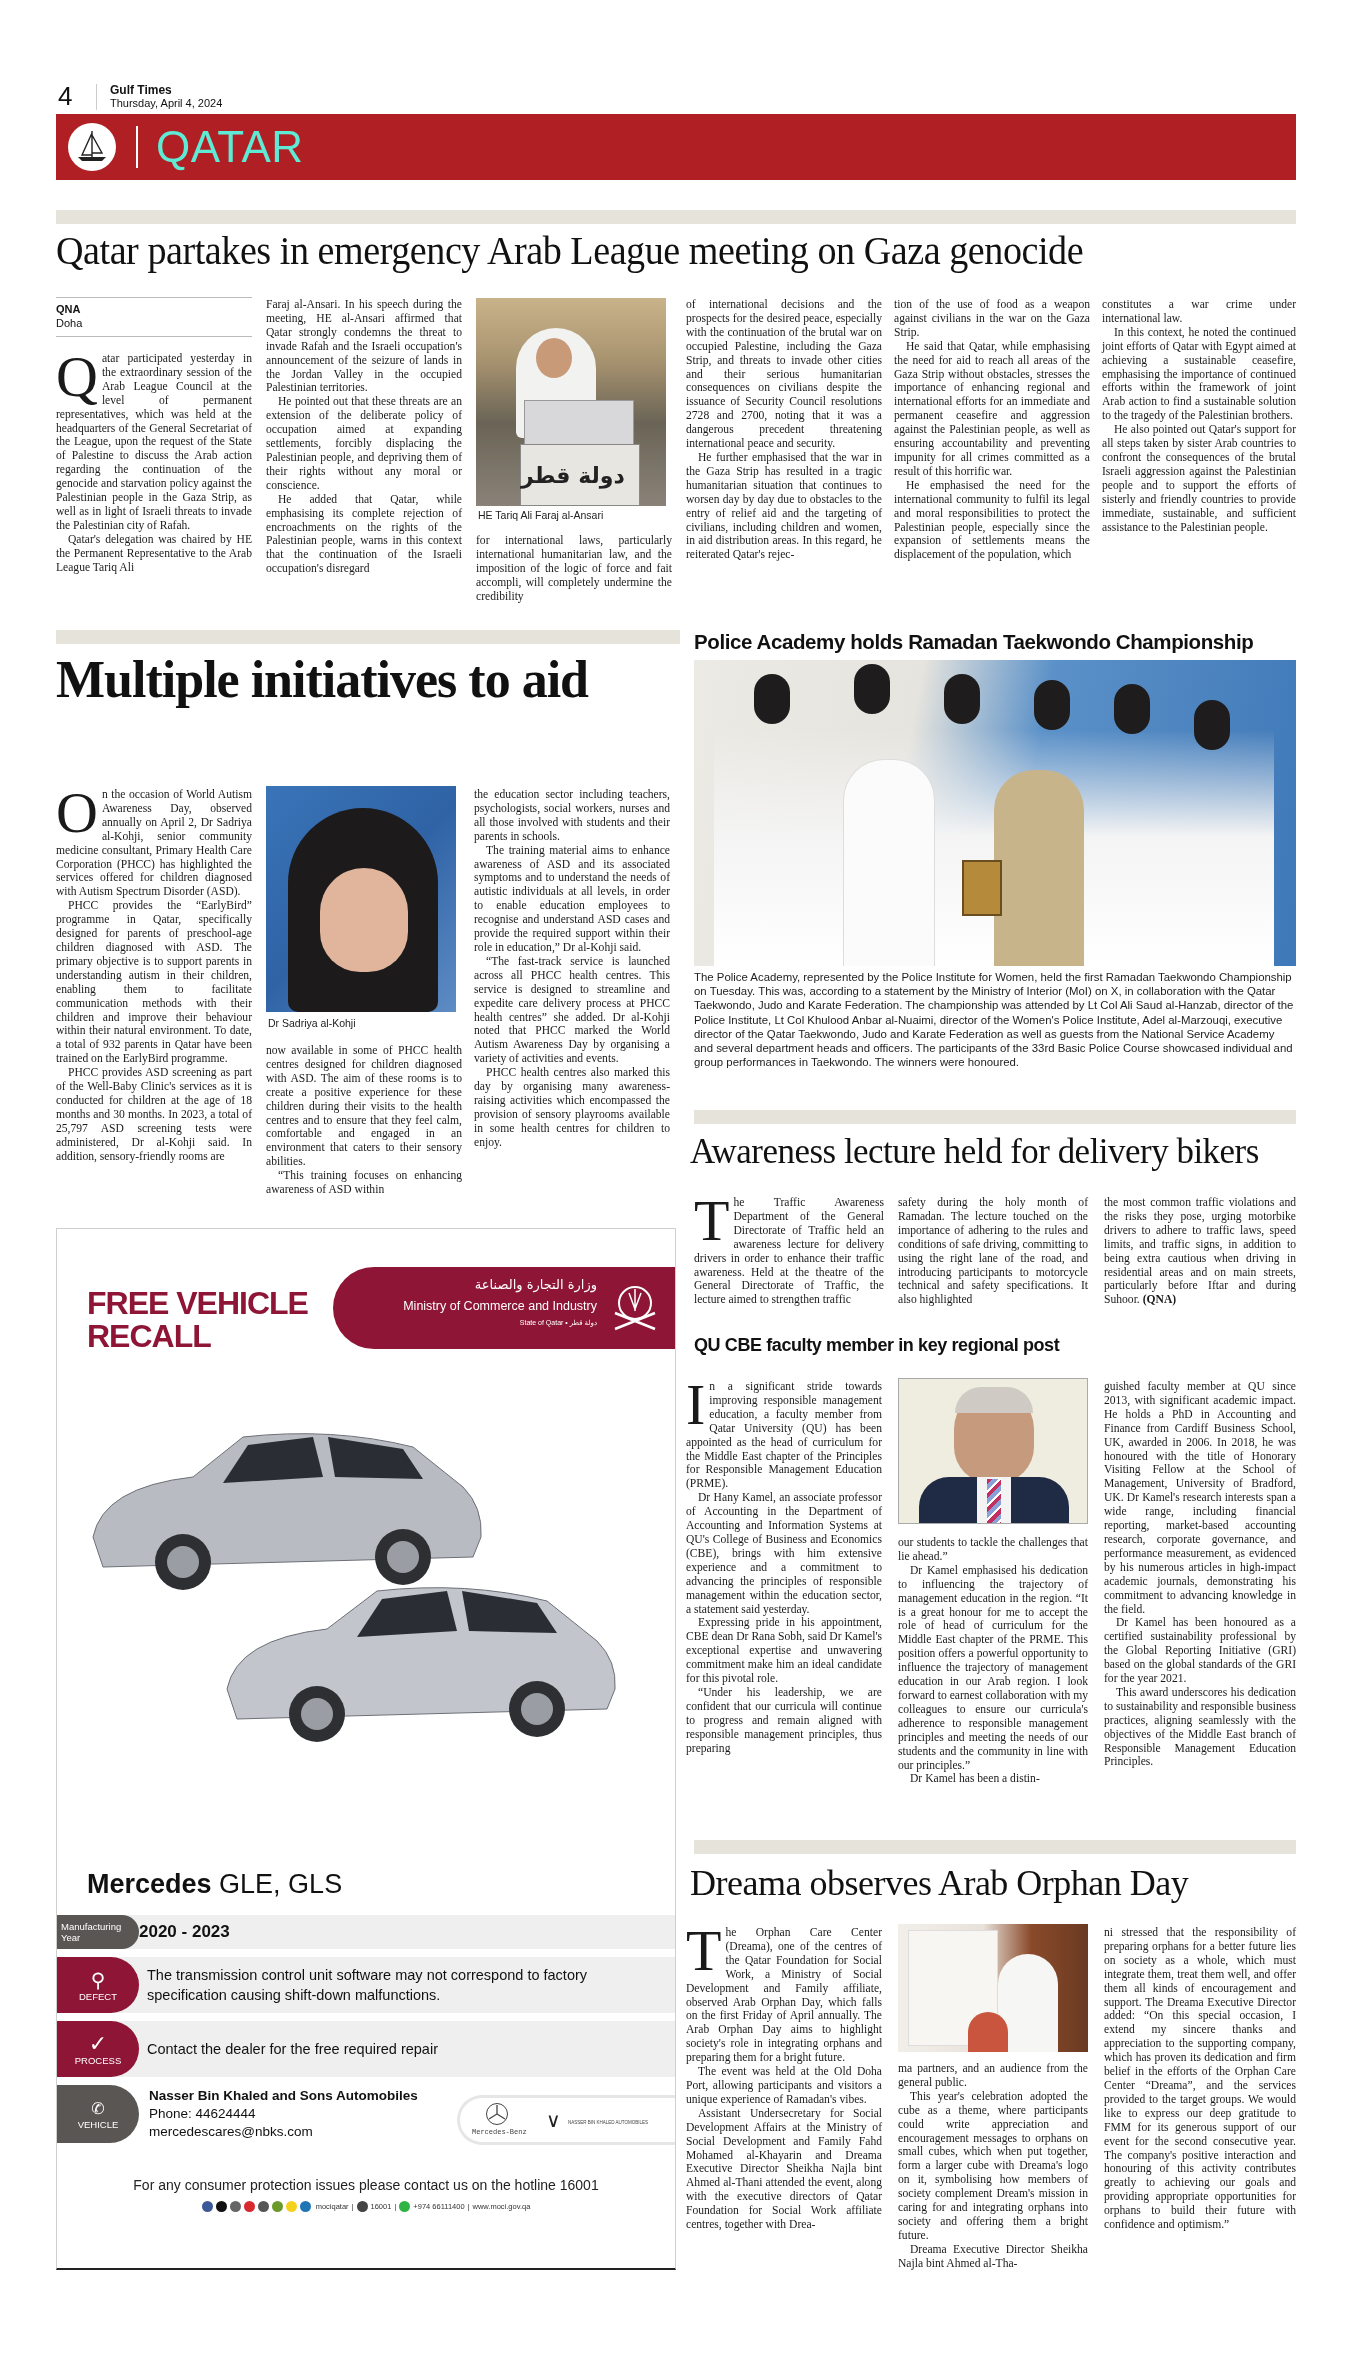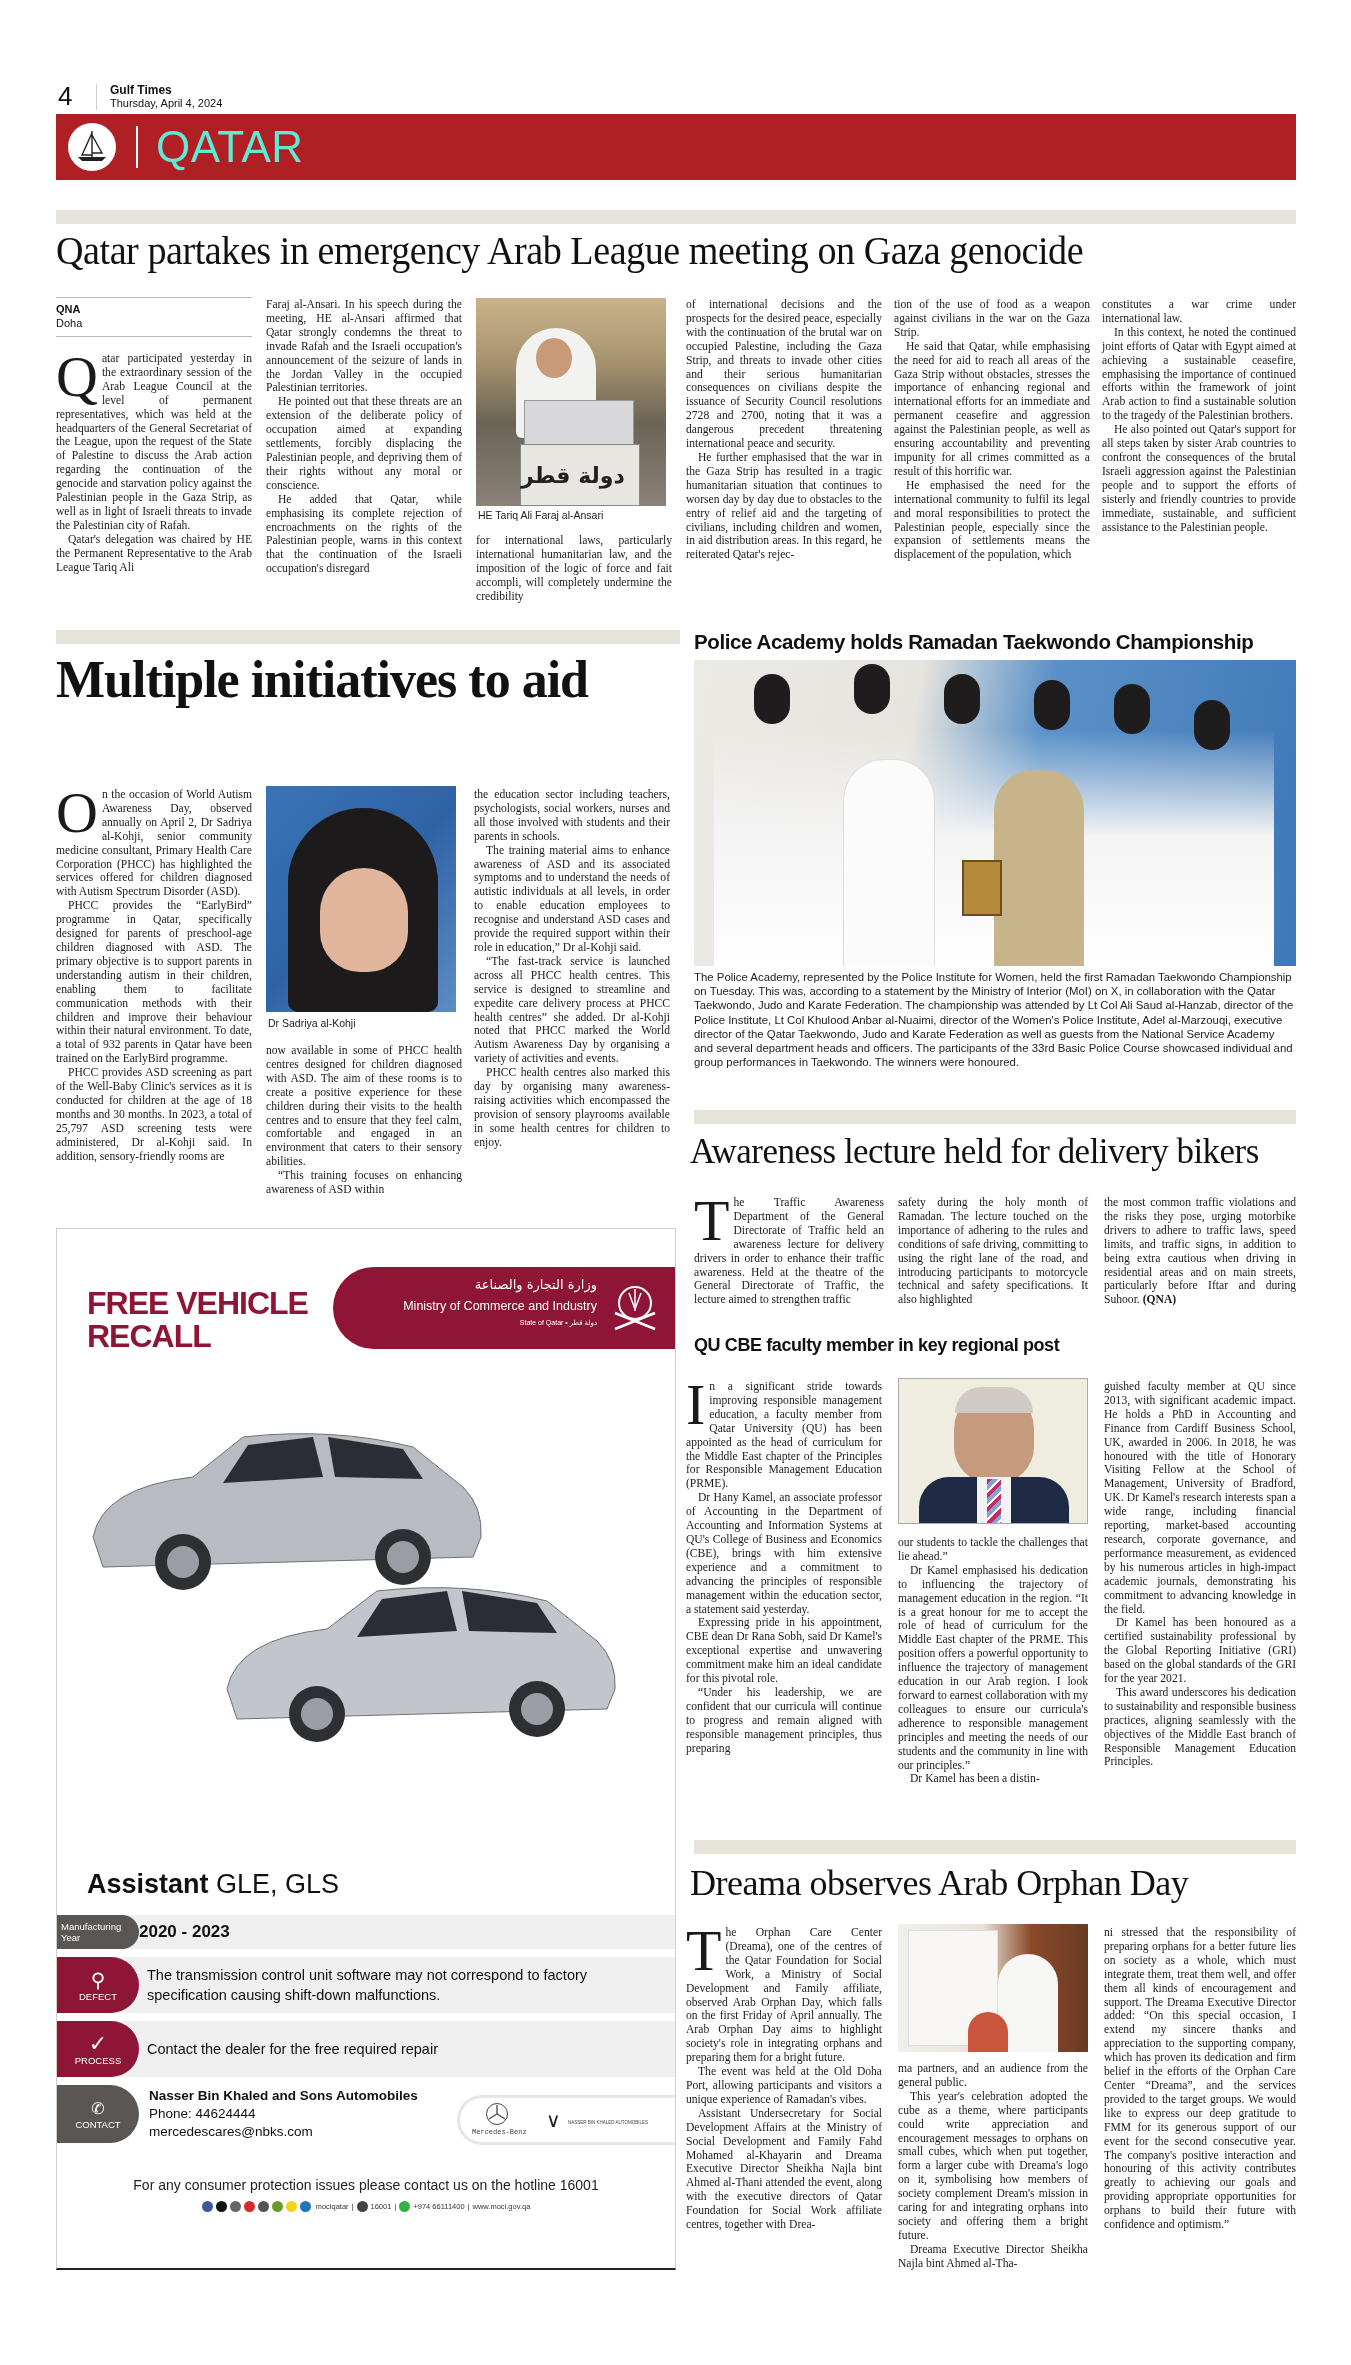--- a/index.html
+++ b/index.html
@@ -221,21 +221,21 @@
         <path d="M20 120 Q30 70 120 60 L170 22 Q260 12 340 32 L390 72 Q410 92 408 120 L400 140 L30 150 Z" fill="#c2c6cc" stroke="#6c7076"></path>
         <path d="M175 30 L240 22 L250 62 L150 68 Z M255 22 L330 34 L350 64 L262 62 Z" fill="#2a2e34"></path>
         <circle cx="110" cy="145" r="28" fill="#2d2f33"></circle>
         <circle cx="110" cy="145" r="16" fill="#9a9ea4"></circle>
         <circle cx="330" cy="140" r="28" fill="#2d2f33"></circle>
         <circle cx="330" cy="140" r="16" fill="#9a9ea4"></circle>
       </svg>
   </div>
 
   <div class="abs sans" style="left:30px;top:640px;font-size:27px;color:#111;white-space:nowrap">
-    <b>Assistant</b> <span>GLE, GLS</span>
+    <b>Mercedes</b> <span>GLE, GLS</span>
   </div>
 
   <div class="row" style="top:686px;height:34px">
     <div class="pill" style="width:82px;background:#5a5654;align-items:flex-start;padding-left:4px;font-size:9.5px;line-height:11px">
       <span>Manufacturing</span>
       <span>Year</span>
     </div>
     <span class="sans" style="font-size:17px;font-weight:bold">2020 - 2023</span>
   </div>
 
@@ -251,21 +251,21 @@
     <div class="pill" style="width:82px;background:#8e1536;font-size:9.5px">
       <span style="font-size:22px;line-height:22px">✓</span>
       <span>PROCESS</span>
     </div>
     <span class="sans" style="margin-left:8px;font-size:14.5px">Contact the dealer for the free required repair</span>
   </div>
 
   <div class="abs" style="left:0;top:856px;width:618px;height:58px;display:flex;align-items:center">
     <div class="pill" style="width:82px;background:#5a5654;font-size:9.5px">
       <span style="font-size:16px;line-height:20px">✆</span>
-      <span>CONTACT</span>
+      <span>VEHICLE</span>
     </div>
     <div class="sans" style="margin-left:10px;font-size:13.5px;line-height:18px">
       <b style="display:block">Nasser Bin Khaled and Sons Automobiles</b>
       <span style="display:block">Phone: 44624444</span>
       <span style="display:block">mercedescares@nbks.com</span>
     </div>
   </div>
   <div class="abs" style="left:400px;top:866px;width:218px;height:50px;border:3px solid #e6e6e6;border-right:none;border-radius:26px 0 0 26px;background:#fff">
     <div class="abs" style="left:26px;top:5px;width:22px;height:22px;border:1.5px solid #444;border-radius:50%">
       <svg width="20" height="20" viewBox="0 0 20 20">

